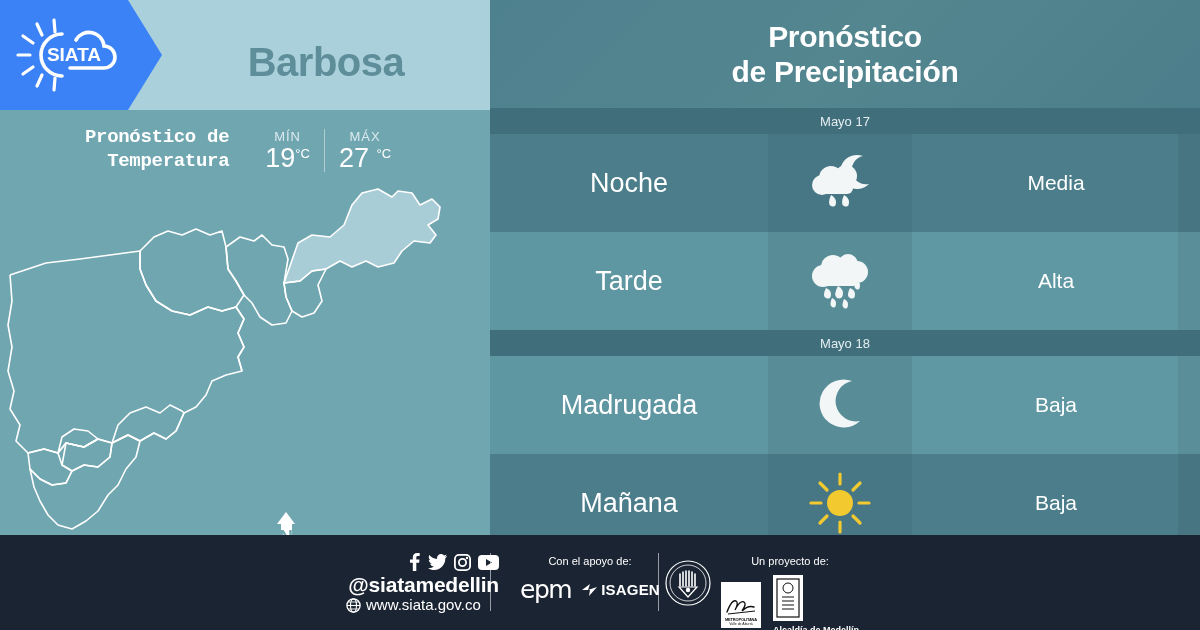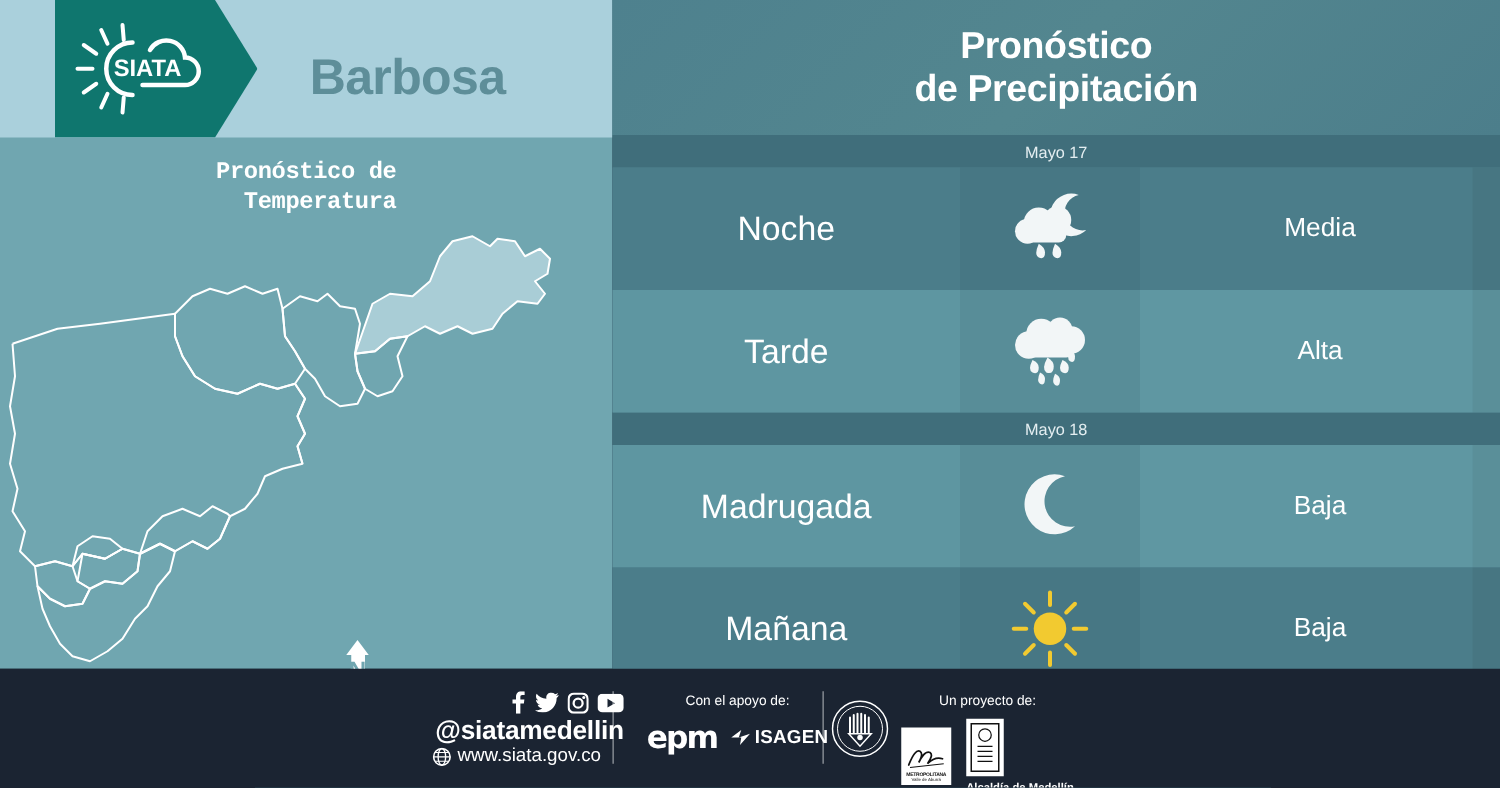--- a/index.html
+++ b/index.html
@@ -18,24 +18,23 @@
     background: #70a6b0;
   }
   .left-header {
     position: absolute; left: 0; top: 0;
     width: 490px; height: 110px;
     background: #aad0dc;
   }
   .logo-banner {
     position: absolute; left: 0; top: 0;
     width: 162px; height: 125px;
-    background: #0f766e;
+    background: #3b82f6;
     clip-path: polygon(0 0, 128px 0, 162px 55px, 128px 110px, 0 110px);
     z-index: 3;
-    margin-left: 44px;
   }
   .siata-logo {
     position: absolute; left: 14px; top: 18px;
     width: 120px; height: 74px;
   }
   .city-title {
     position: absolute; left: 162px; top: 0;
     width: 328px; height: 124px;
     display: flex; align-items: center; justify-content: center;
     font-size: 40px; font-weight: bold;
@@ -158,21 +157,21 @@
     position: absolute; left: 346px; top: 18px;
     color: #ffffff; text-align: right;
   }
   .social-icons { display: flex; gap: 7px; align-items: center; justify-content: flex-start; margin-left: 62px; margin-bottom: 2px; }
   .handle { font-size: 21px; font-weight: bold; color: #ffffff; line-height: 1.1; letter-spacing: -0.2px; }
   .weburl { font-size: 15px; color: #ffffff; display: flex; align-items: center; gap: 5px; line-height: 1.2; }
   .vdiv { position: absolute; width: 1px; height: 58px; background: rgba(255,255,255,0.55); top: 18px; }
   .f-support { position: absolute; left: 505px; top: 20px; text-align: center; width: 170px; }
   .f-cap { font-size: 11px; color: #ffffff; margin-bottom: 8px; }
   .logo-row { display: flex; align-items: center; justify-content: center; gap: 10px; }
-  .epm-text { font-size: 25px; font-weight: bold; color: #ffffff; letter-spacing: -1.5px; font-family: "DejaVu Sans", sans-serif; }
+  .epm-text { font-size: 25px; font-weight: normal; color: #ffffff; letter-spacing: -1.5px; font-family: "DejaVu Sans", sans-serif; }
   .isagen-text { font-size: 15px; font-weight: bold; color: #ffffff; letter-spacing: 0.2px; }
   .f-project { position: absolute; left: 700px; top: 20px; width: 180px; text-align: center; }
   .proj-logos { display: flex; align-items: center; justify-content: center; gap: 12px; margin-top: 6px; }
   .area-logo {
     width: 40px; height: 46px; background: #ffffff;
     display: flex; flex-direction: column; align-items: center; justify-content: flex-end;
     padding-bottom: 2px;
   }
   .area-l1 { font-size: 4px; font-weight: bold; color: #111; letter-spacing: -0.2px; }
   .area-l2 { font-size: 3.5px; color: #111; }
@@ -205,20 +204,30 @@
         <text x="60" y="43" font-family="Liberation Sans, sans-serif" font-size="19" font-weight="bold" fill="#ffffff" text-anchor="middle">SIATA</text>
       </svg>
     </div>
 
     <div class="city-title">Barbosa</div>
 
     <div class="temp-block">
       <div class="temp-title">
         <div>Pronóstico de</div>
         <div>Temperatura</div>
+      </div>
+      <div class="temp-vals">
+        <div class="temp-col">
+          <span class="temp-label">MÍN</span>
+          <span class="temp-value"><span>19</span><span class="temp-unit">°C</span></span>
+        </div>
+        <div class="temp-col divider">
+          <span class="temp-label">MÁX</span>
+          <span class="temp-value"><span>27</span> <span class="temp-unit">°C</span></span>
+        </div>
       </div>
     </div>
 
     <div class="map-wrap">
       <svg width="490" height="350" viewBox="0 0 490 350">
         <g fill="none" stroke="#ffffff" stroke-width="1.6" stroke-linejoin="round">
 
           <path fill="#bcd9e3" fill-opacity="0.75" d="M284 98 L298 58 L312 50 L330 52 L344 40 L352 20 L362 8 L378 4 L392 12 L398 6 L412 8 L420 20 L432 14 L440 22 L438 34 L428 40 L436 50 L430 58 L414 56 L402 66 L394 78 L378 82 L366 76 L352 82 L340 76 L326 84 L312 86 L300 96 Z"></path>
 
           <path d="M284 98 L300 96 L312 86 L326 84 L318 100 L322 116 L314 128 L302 132 L292 126 L286 112 Z"></path>

